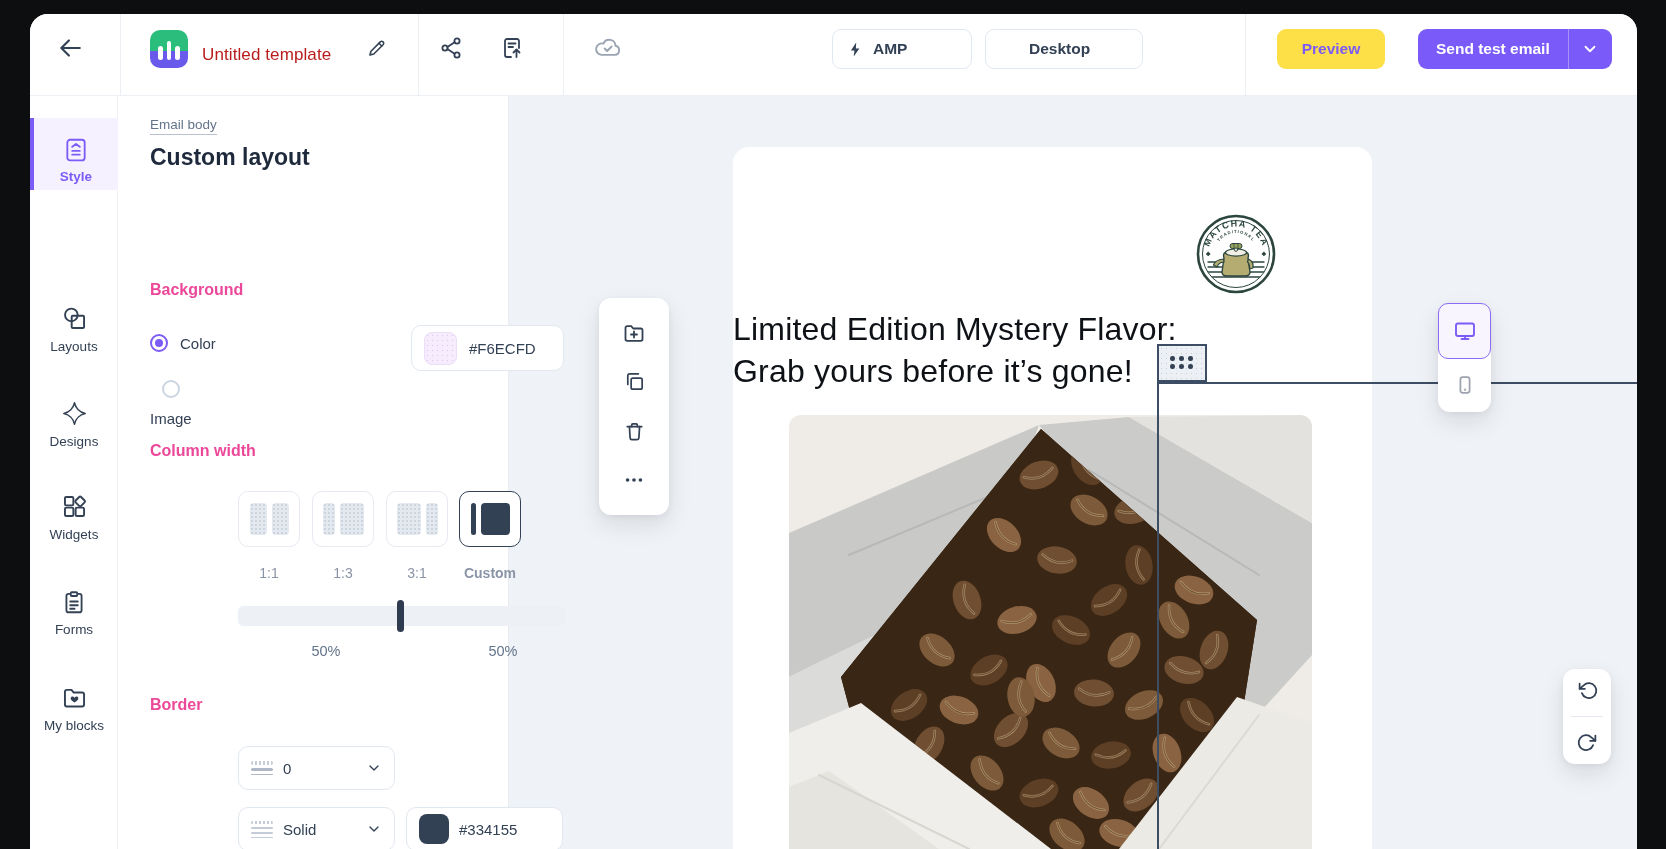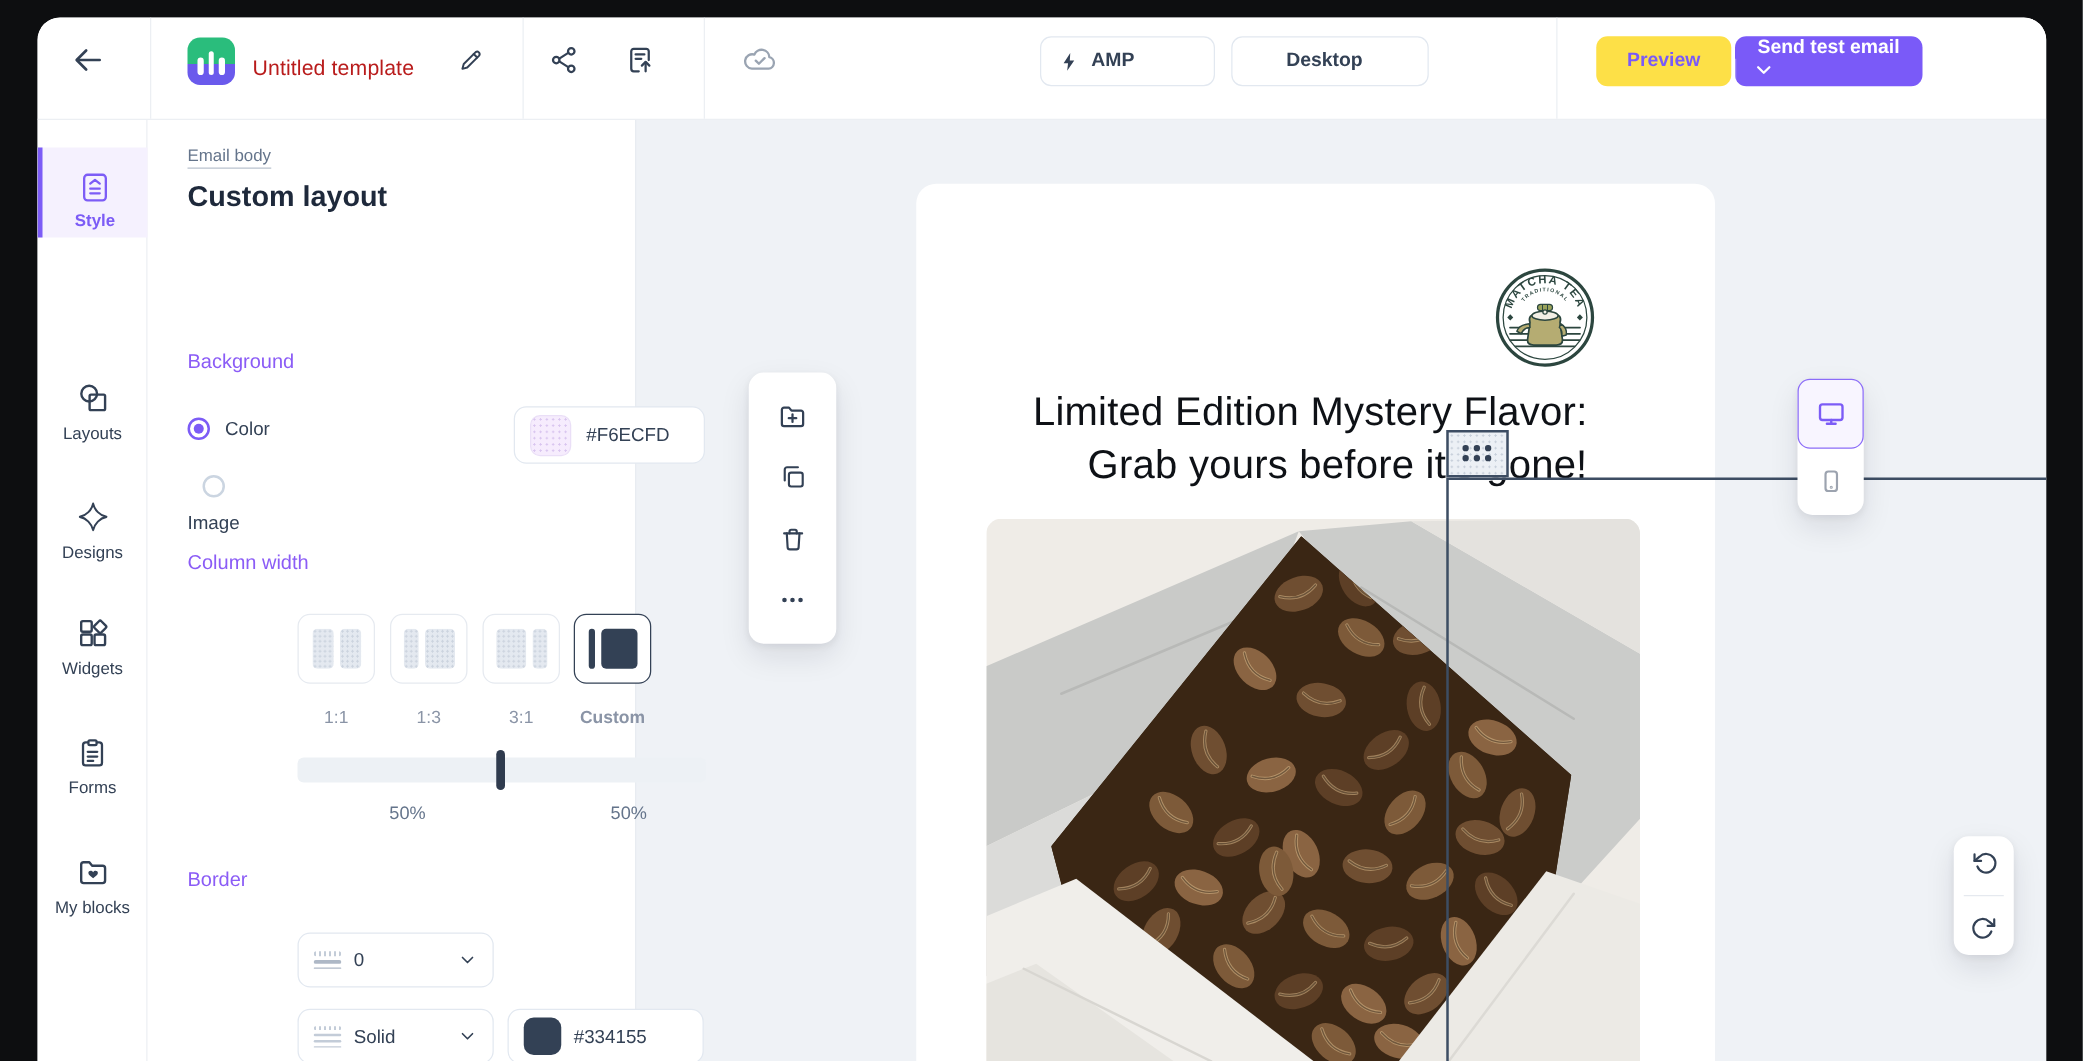--- a/index.html
+++ b/index.html
@@ -27,21 +27,21 @@
   .rail-item .lbl { font-size:13.5px; color:#334155; }
   .rail-item svg { stroke:#334155; }
   .rail-item.active { background:#F5F1FE; height:72px; border-left:4px solid #7C5CF6; width:88px; padding-top:18px; margin-left:0; }
   .rail-item.active .lbl { color:#7C5CF6; font-weight:600; }
   .rail-item.active svg { stroke:#7C5CF6; }
 
   
   .panel { position:absolute; left:88px; top:82px; bottom:0; width:390px; background:#fff; z-index:10; }
   .crumb { position:absolute; left:32px; top:21px; font-size:13.5px; color:#64748B; border-bottom:1px solid #B9C2CE; padding-bottom:2px; cursor:pointer; }
   .panel-title { position:absolute; left:32px; top:48px; font-size:23px; font-weight:700; color:#1E293B; }
-  .sec-h { position:absolute; left:32px; font-size:16px; font-weight:400; color:#8b5cf6; }
+  .sec-h { position:absolute; left:32px; font-size:16px; font-weight:700; color:#ec4899; }
   .radio-row { position:absolute; left:32px; display:flex; align-items:center; gap:12px; cursor:pointer; }
   .radio { width:18px; height:18px; border-radius:50%; border:2px solid #CBD5E1; background:#fff; position:relative; }
   .radio.sel { border-color:#7C5CF6; }
   .radio.sel::after { content:""; position:absolute; left:3px; top:3px; width:8px; height:8px; border-radius:50%; background:#7C5CF6; }
   .radio-lbl { font-size:15px; color:#334155; }
   .input-box { position:absolute; height:46px; border:1px solid #E2E8F0; border-radius:10px; background:#fff; display:flex; align-items:center; gap:12px; padding:0 12px; cursor:pointer; }
   .swatch-light { width:33px; height:33px; border-radius:8px; background:#F6ECFD; border:1px solid #EADFF7; background-image:radial-gradient(#d8c4ef 0.8px, transparent 0.9px); background-size:5px 5px; }
   .swatch-dark { width:30px; height:30px; border-radius:8px; background:#334155; }
   .hex-txt { font-size:15px; color:#334155; }
   .ratio-card { position:absolute; width:62px; height:56px; border:1px solid #E6EAF0; border-radius:10px; background:#fff; display:flex; align-items:center; justify-content:center; gap:5px; cursor:pointer; }
@@ -53,21 +53,21 @@
   .slider-handle { position:absolute; left:279px; top:504px; width:7px; height:32px; border-radius:4px; background:#2F3B4E; cursor:ew-resize; }
   .pct { position:absolute; top:547px; width:60px; text-align:center; font-size:14.5px; color:#64748B; }
   .dd-box { position:absolute; width:157px; height:44px; border:1px solid #E2E8F0; border-radius:10px; background:#fff; display:flex; align-items:center; gap:10px; padding:0 12px; cursor:pointer; }
   .dd-box .val { font-size:15px; color:#334155; flex:1; }
   .lines-ico { display:flex; flex-direction:column; gap:3px; width:22px; }
   .lines-ico i { display:block; border-radius:2px; }
 
   
   .canvas { position:absolute; left:478px; top:82px; right:0; bottom:0; background:#EFF2F6; border-left:1px solid #E8ECF1; }
   .email { position:absolute; left:224px; top:51px; width:639px; height:702px; background:#fff; border-radius:16px 16px 0 0; }
-  .heading { position:absolute; left:0; top:161px; width:537px; text-align:right; font-size:32px; line-height:1.32; font-weight:500; color:#0E1116; letter-spacing:.2px; cursor:pointer; }
+  .heading { position:absolute; left:0; top:161px; width:537px; text-align:left; font-size:32px; line-height:1.32; font-weight:500; color:#0E1116; letter-spacing:.2px; cursor:pointer; }
   .coffee { position:absolute; left:56px; top:268px; width:523px; height:434px; border-radius:12px 12px 0 0; overflow:hidden; cursor:pointer; }
   .sel-rect { position:absolute; left:648px; top:286px; width:748px; height:493px; border:2px solid #3D4D63; pointer-events:none; }
   .drag-handle { position:absolute; left:648px; top:248px; width:50px; height:38px; border:2px solid #3D4D63; background:#ECF0F5; background-image:radial-gradient(#c7cfda .8px, transparent .9px); background-size:5px 5px; display:flex; align-items:center; justify-content:center; cursor:grab; }
   .dh-dots { display:grid; grid-template-columns:repeat(3,6px); grid-auto-rows:6px; gap:2px 3px; }
   .dh-dots i { width:4.5px; height:4.5px; border-radius:50%; background:#334155; }
   .float-card { position:absolute; background:#fff; border-radius:12px; box-shadow:0 10px 24px rgba(15,23,42,.10), 0 2px 6px rgba(15,23,42,.06); }
   .blk-tools { left:90px; top:202px; width:70px; height:217px; display:flex; flex-direction:column; align-items:center; justify-content:space-around; padding:10px 0; }
   .blk-tools .t { width:40px; height:40px; display:flex; align-items:center; justify-content:center; cursor:pointer; border-radius:8px; }
   .blk-tools svg { stroke:#334155; }
   .device-toggle { left:929px; top:207px; width:53px; height:109px; display:flex; flex-direction:column; }
@@ -156,21 +156,21 @@
       <span>Desktop</span>
       <svg width="16" height="16" viewBox="0 0 24 24" stroke-width="2" style="margin-left:8px">
             <polyline points="6 9 12 15 18 9"></polyline>
           </svg>
     </div>
     <div class="tb-divider" style="left:1215px;"></div>
 
     <div class="btn-preview" style="left:1247px; width:108px;">
       <span>Preview</span>
     </div>
-    <div class="btn-send-group" style="left:1358px;flex-direction:column;">
+    <div class="btn-send-group" style="left:1388px;">
       <div class="btn-send">
         <span>Send test email</span>
       </div>
       <div class="btn-send-caret">
         <svg width="18" height="18" viewBox="0 0 24 24" stroke-width="2.4" style="stroke:#fff">
               <polyline points="6 9 12 15 18 9"></polyline>
             </svg>
       </div>
     </div>
   </div>

